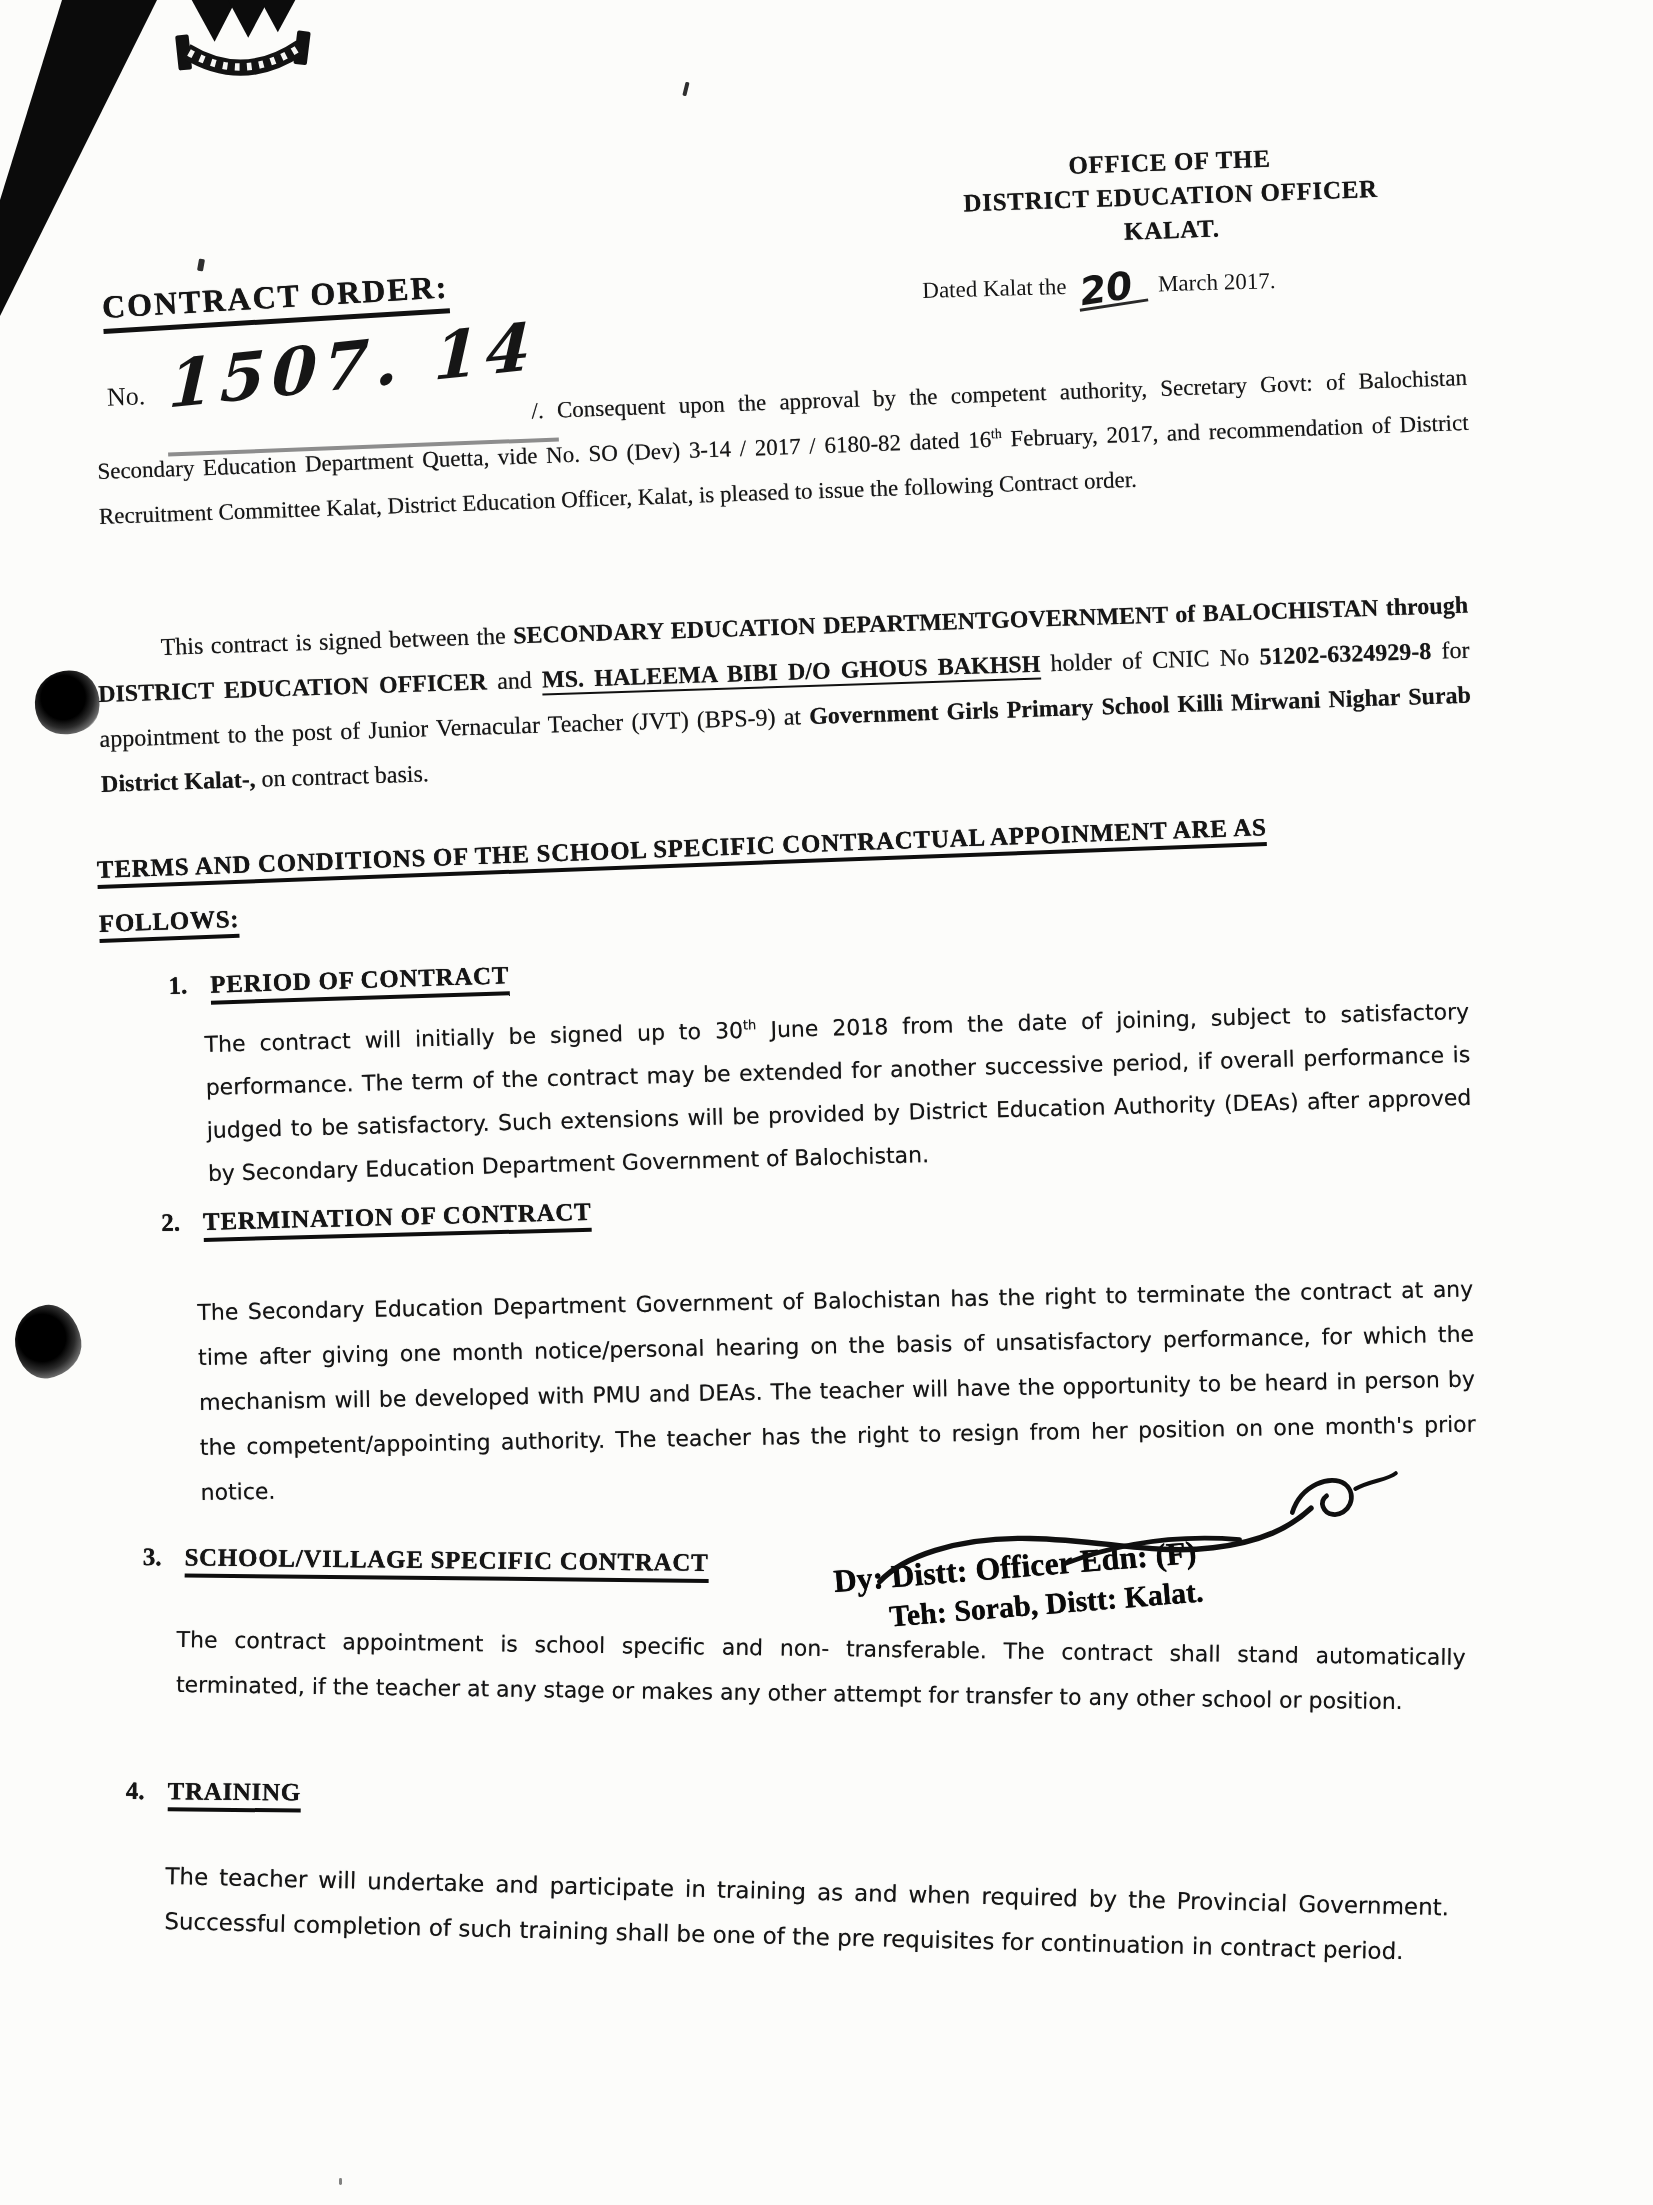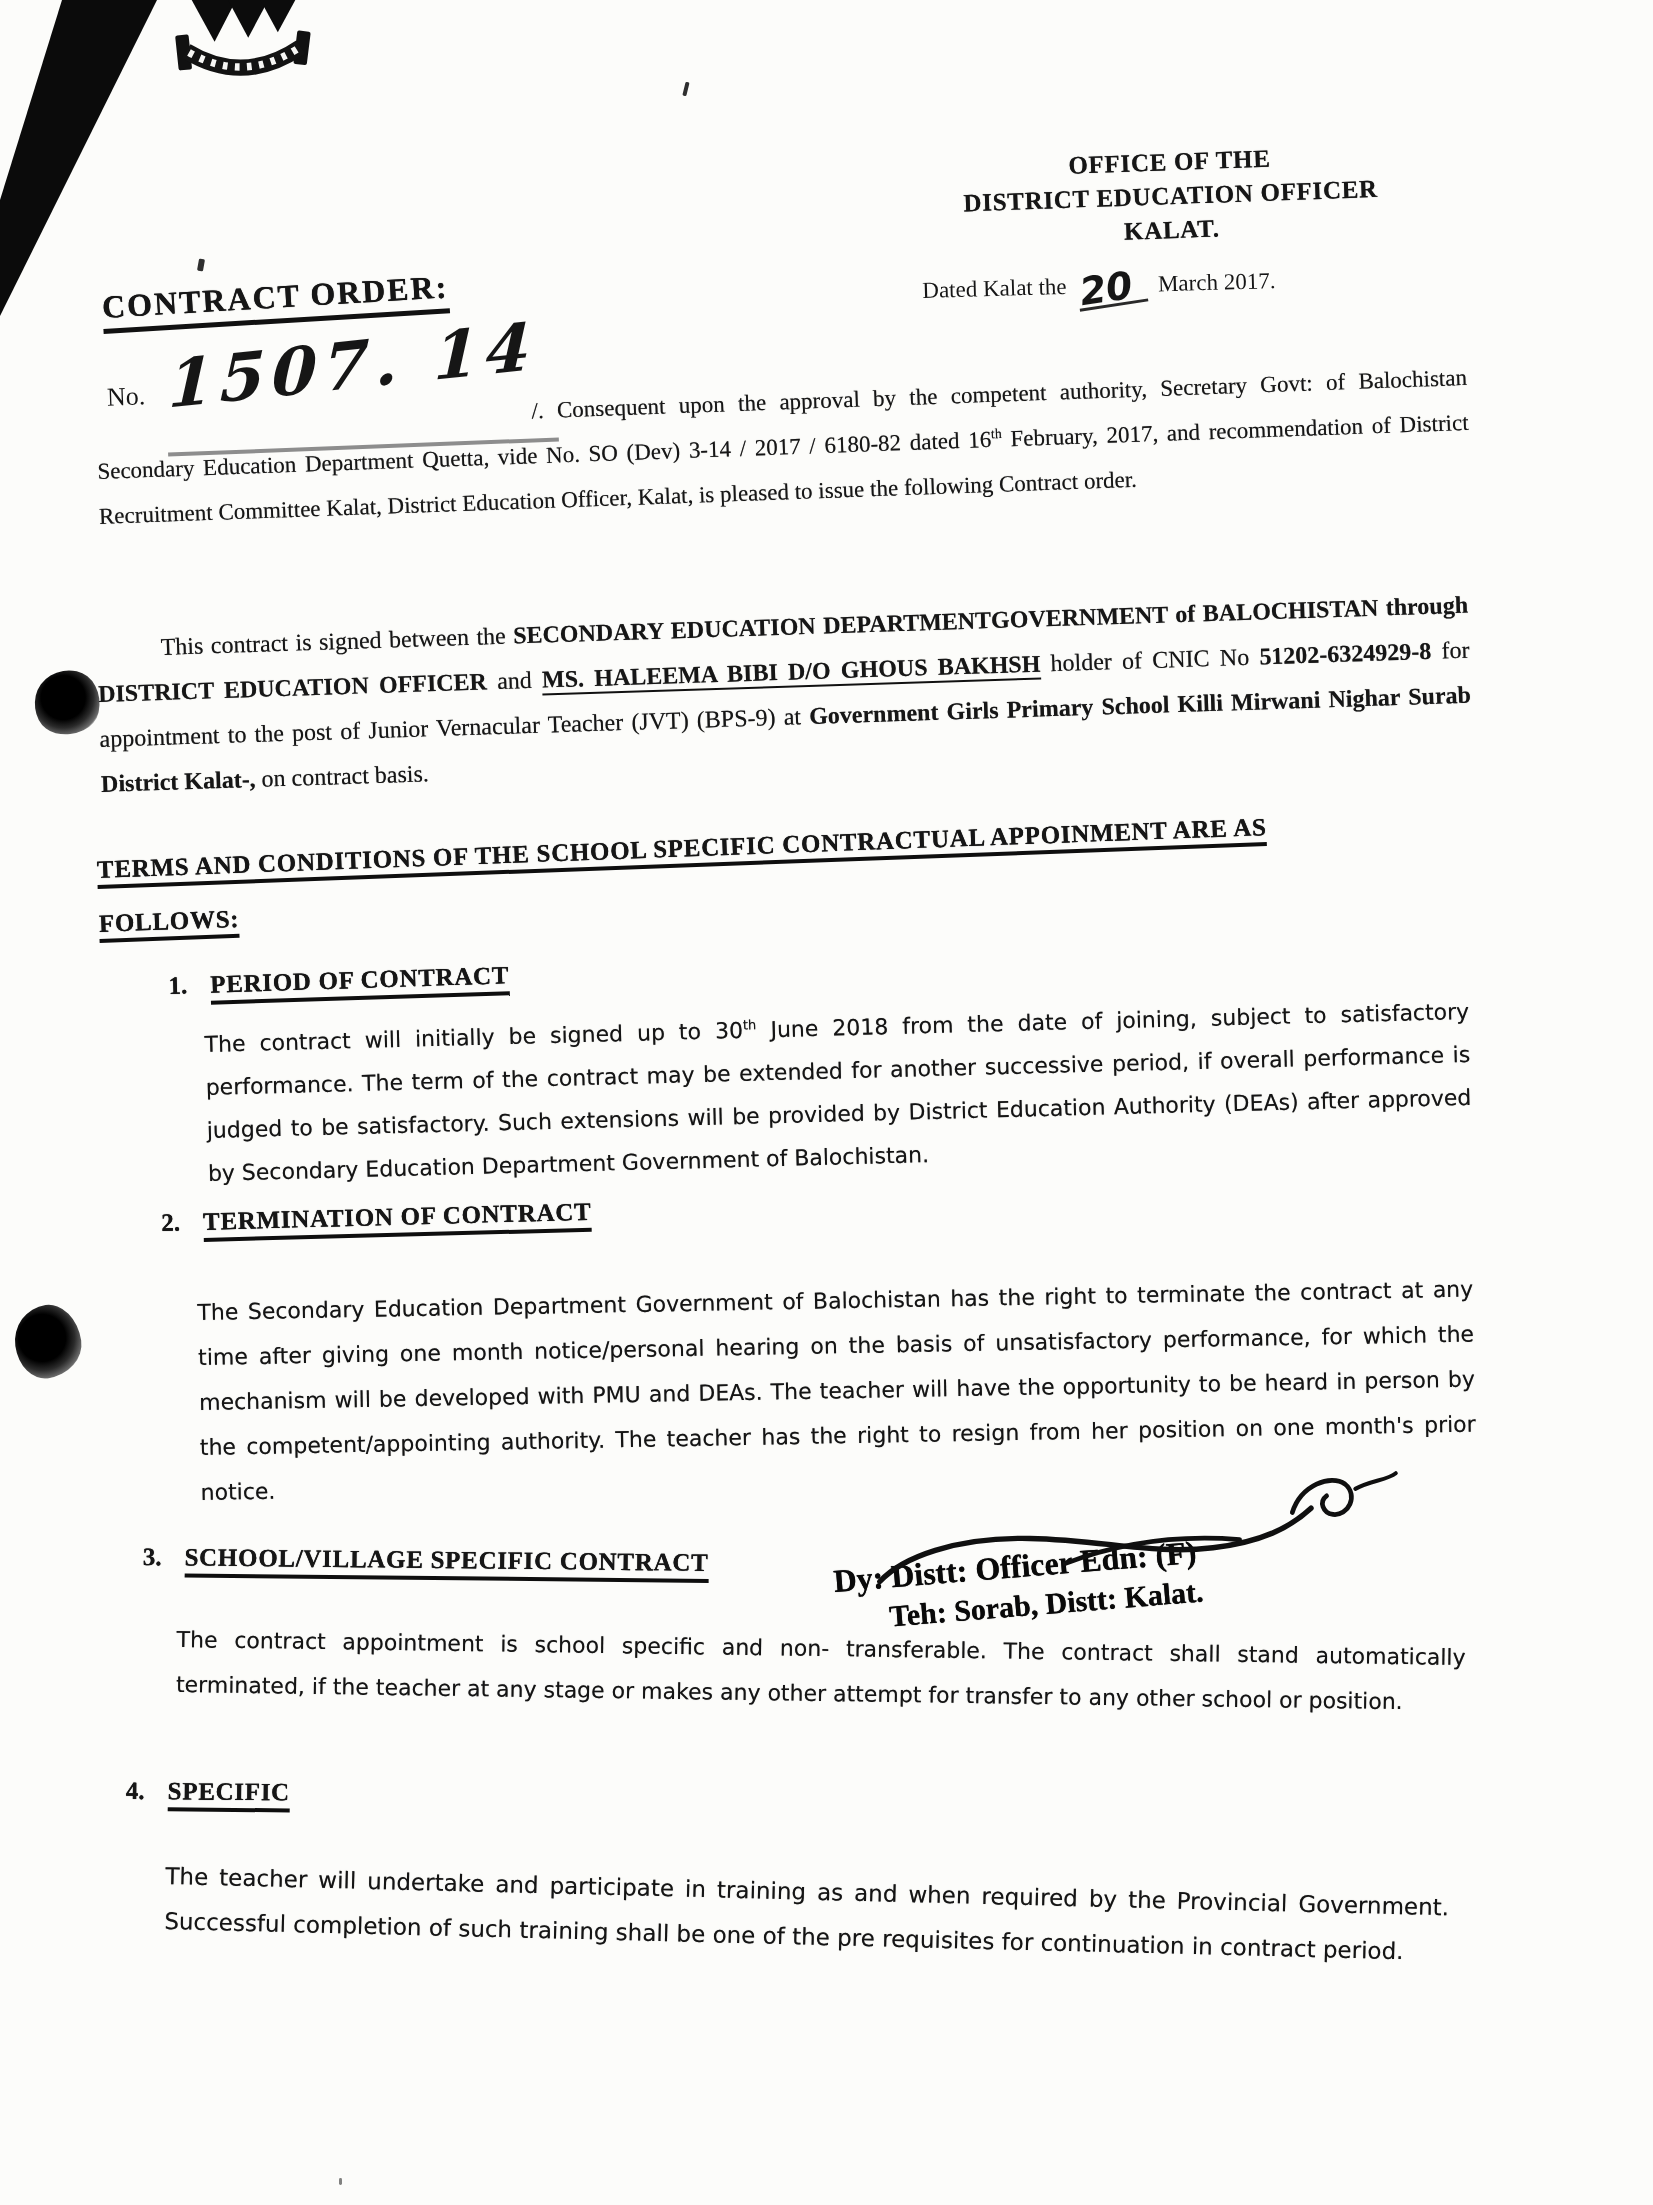--- a/index.html
+++ b/index.html
@@ -170,18 +170,18 @@
     <path d="M640,60 C655,20 700,6 720,22 C740,40 722,70 700,66 C685,63 680,46 692,38" fill="none" stroke="#101010" stroke-width="7" stroke-linecap="round"></path>
     <path d="M735,30 C760,18 782,20 796,10" fill="none" stroke="#101010" stroke-width="6" stroke-linecap="round"></path>
   </svg>
 
   <div class="abs stamp">
     <div>Dy: Distt: Officer Edn: (F)</div>
     <div class="l2">Teh: Sorab, Distt: Kalat.</div>
   </div>
 
   <div class="abs sec-head sh4">
-    <span class="num">4.</span><span class="hd">SPECIFIC</span>
+    <span class="num">4.</span><span class="hd">TRAINING</span>
   </div>
   <div class="abs sec-body sb4">The teacher will undertake and participate in training as and when required by the Provincial Government. Successful completion of such training shall be one of the pre requisites for continuation in contract period.</div>
 
 </div>
 
 
 </body></html>

